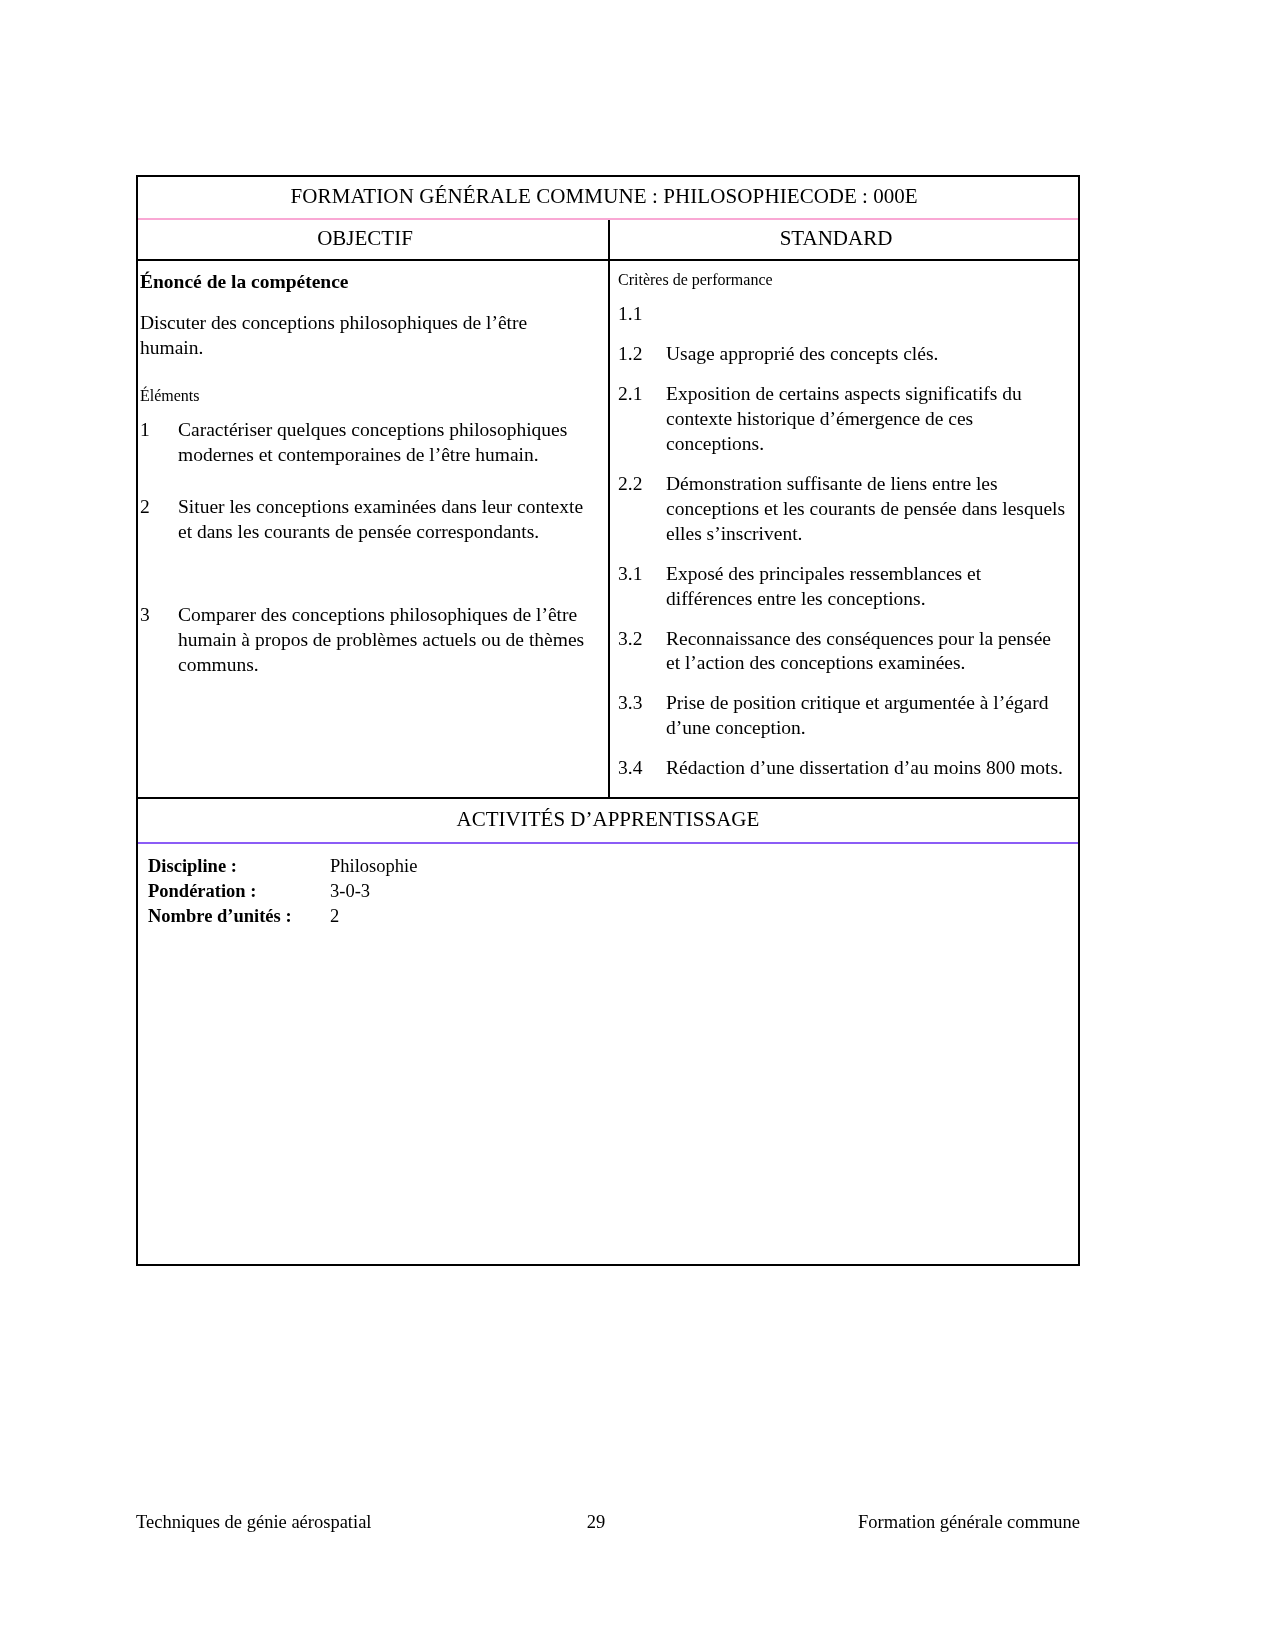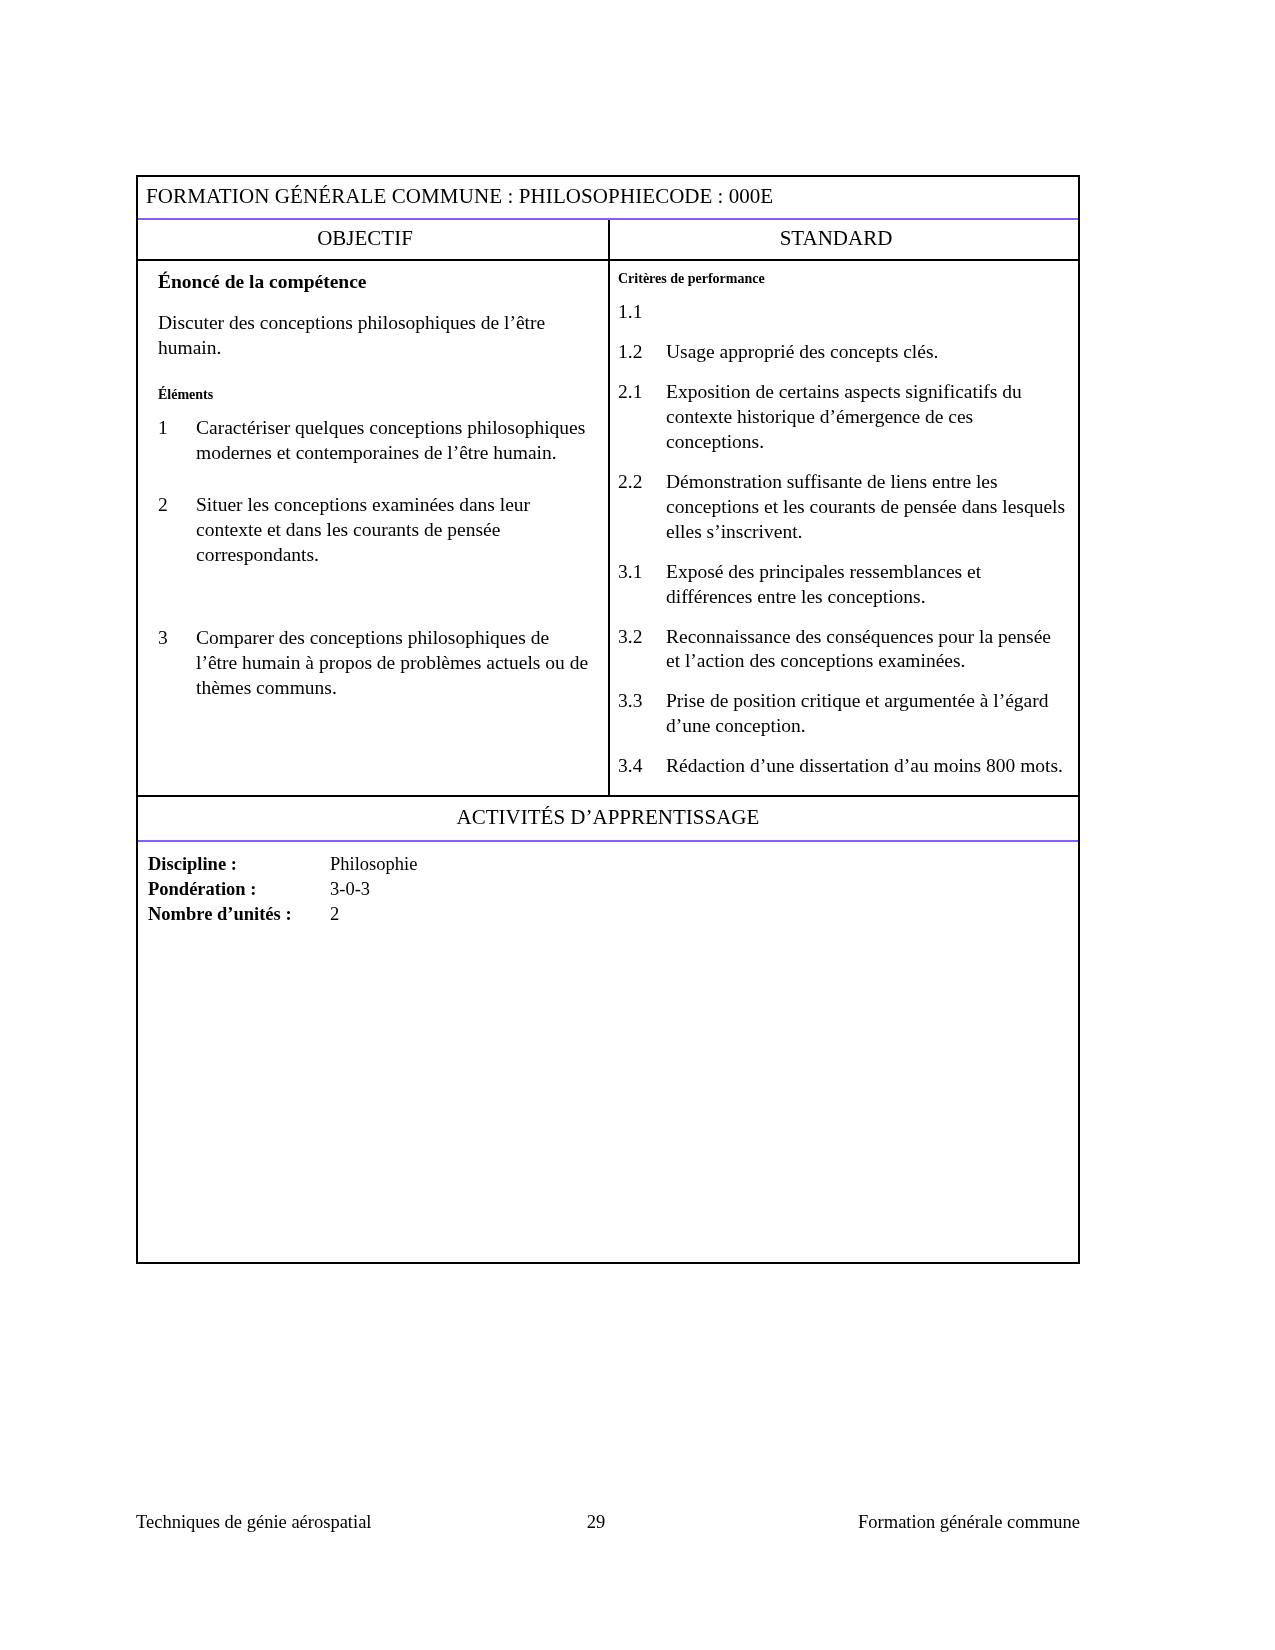--- a/index.html
+++ b/index.html
@@ -23,24 +23,24 @@
   .sheet {
     position: absolute;
     left: 136px;
     top: 175px;
     width: 944px;
     border: 2px solid #000;
     box-sizing: border-box;
   }
   
   .hdr {
-    border-bottom: 2px solid #8b5cf6;
+    border-bottom: 2px solid #f9a8d4;
     padding: 7px 8px 9px 8px;
     display: flex;
-    justify-content: flex-start;
+    justify-content: center;
     align-items: baseline;
     font-size: 21px;
   }
   .hdr-title { letter-spacing: 0.1px; }
   .hdr-code { padding-right: 8px; }
 
   
   .coltitles {
     display: flex;
     border-bottom: 2px solid #000;
@@ -56,40 +56,40 @@
 
   
   .body {
     display: flex;
     border-bottom: 2px solid #000;
   }
   .body-left {
     width: 472px;
     border-right: 2px solid #000;
     box-sizing: border-box;
-    padding: 10px 14px 10px 20px;
+    padding: 10px 14px 10px 2px;
   }
   .body-right {
     width: 468px;
     box-sizing: border-box;
     padding: 10px 10px 10px 8px;
   }
   .lead {
     font-size: 19.5px;
     font-weight: bold;
     margin: 0 0 18px 0;
   }
   .para {
     font-size: 19.5px;
     line-height: 1.28;
     margin: 0 0 26px 0;
   }
   .subhead {
-    font-size: 14px;
-    font-weight: bold;
+    font-size: 16px;
+    font-weight: normal;
     margin: 0 0 13px 0;
   }
   .item {
     display: flex;
     font-size: 19.5px;
     line-height: 1.28;
     margin-bottom: 27px;
   }
   .item .num {
     width: 38px;

